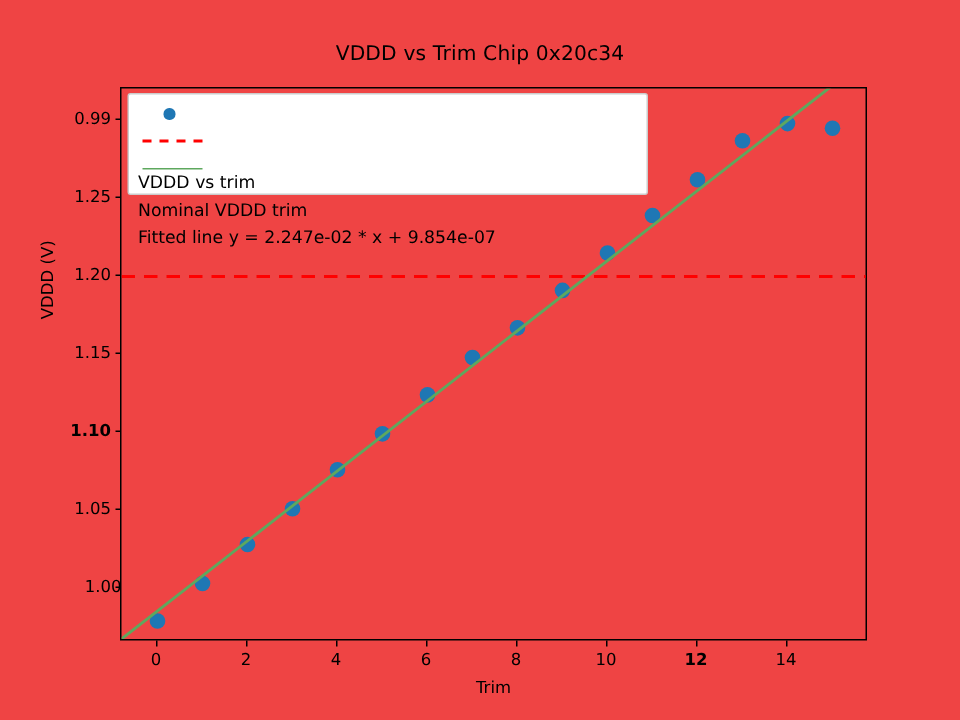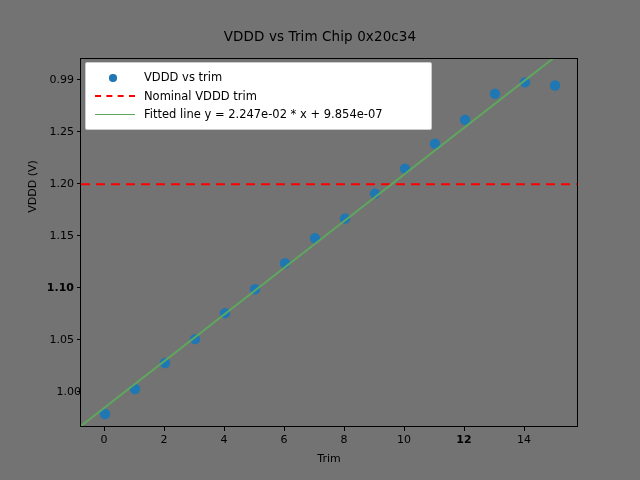--- a/index.html
+++ b/index.html
@@ -10,21 +10,21 @@
   body {
     width: 640px;
     height: 480px;
     font-family: "DejaVu Sans", sans-serif;
     overflow: hidden;
   }
   #figure {
     position: relative;
     width: 640px;
     height: 480px;
-    background: #737373;
+    background: #ef4444;
   }
   #chart-title {
     position: absolute;
     left: 0;
     top: 28px;
     width: 640px;
     text-align: center;
     font-size: 13.5px;
     color: #000000;
     letter-spacing: 0.1px;
@@ -106,22 +106,23 @@
     width: 347px;
     background: #ffffff;
     border: 1px solid #cccccc;
     border-radius: 2px;
     padding: 5px 7px 5px 6px;
     box-sizing: border-box;
     z-index: 5;
   }
   .legend-row {
     display: flex;
-    align-items: center;
+    align-items: flex-start;
     height: 18.5px;
+    flex-direction: column;
   }
   .legend-key {
     width: 46px;
     height: 14px;
     position: relative;
     flex: 0 0 46px;
     margin-right: 6px;
   }
   .legend-label {
     font-size: 11.5px;

